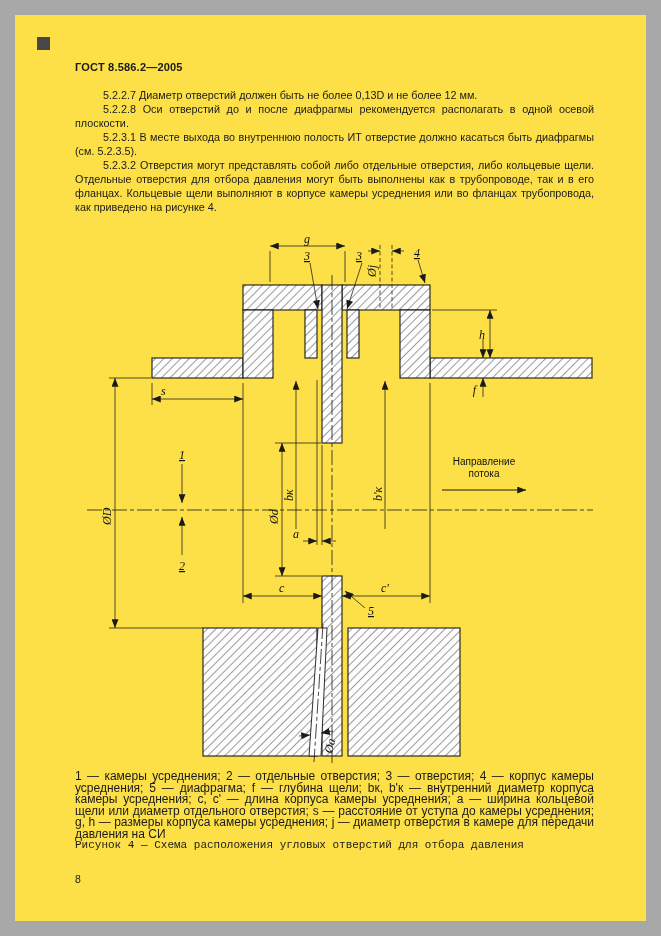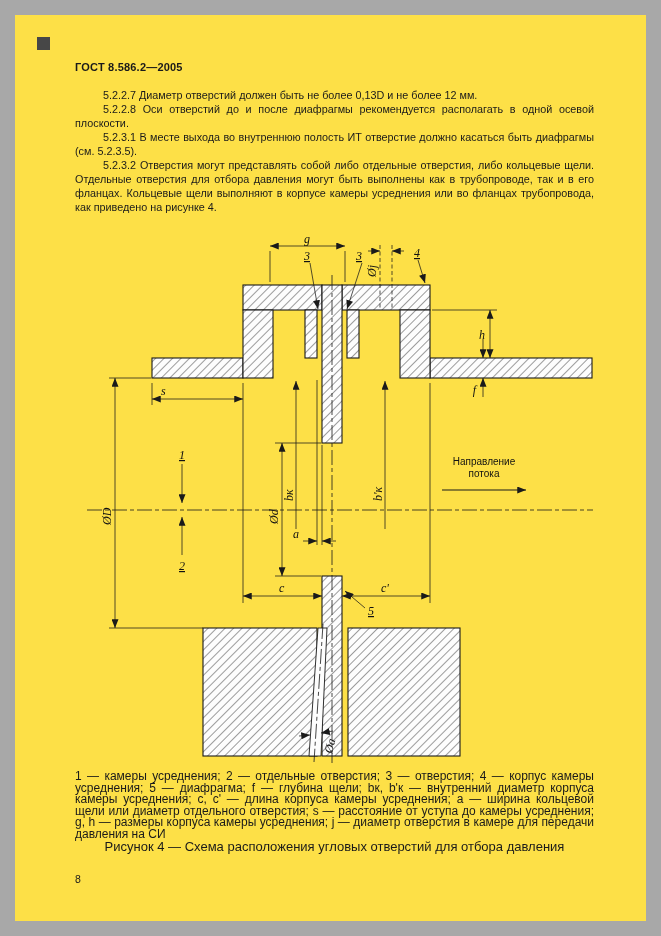--- a/index.html
+++ b/index.html
@@ -31,21 +31,21 @@
   .body-text p.bold { font-weight:bold; }
   .figure-wrap {
     position:absolute; left:70px; top:218px; width:510px; height:530px;
   }
   .legend {
     position:absolute; left:60px; top:756px; width:519px;
     font-size:12px; line-height:11.5px; text-align:justify;
   }
   .caption {
     position:absolute; left:60px; top:824px; width:519px;
-    text-align:center; font-size:13px;
+    text-align:left; font-size:11px;font-family:Liberation Mono, monospace;
   }
   .page-number {
     position:absolute; left:60px; top:858px; font-size:10.5px;
   }
   
   svg .hp { fill:url(#hatch); stroke:#1a1a1a; stroke-width:1.1; }
   svg .hole { fill:#fdfdfd; stroke:#1a1a1a; stroke-width:0.9; }
   svg .thin { stroke:#1a1a1a; stroke-width:0.75; fill:none; }
   svg .dash { stroke-dasharray:4 2.5; }
   svg .cl { stroke:#1a1a1a; stroke-width:0.8; fill:none; stroke-dasharray:15 3 4 3; }

